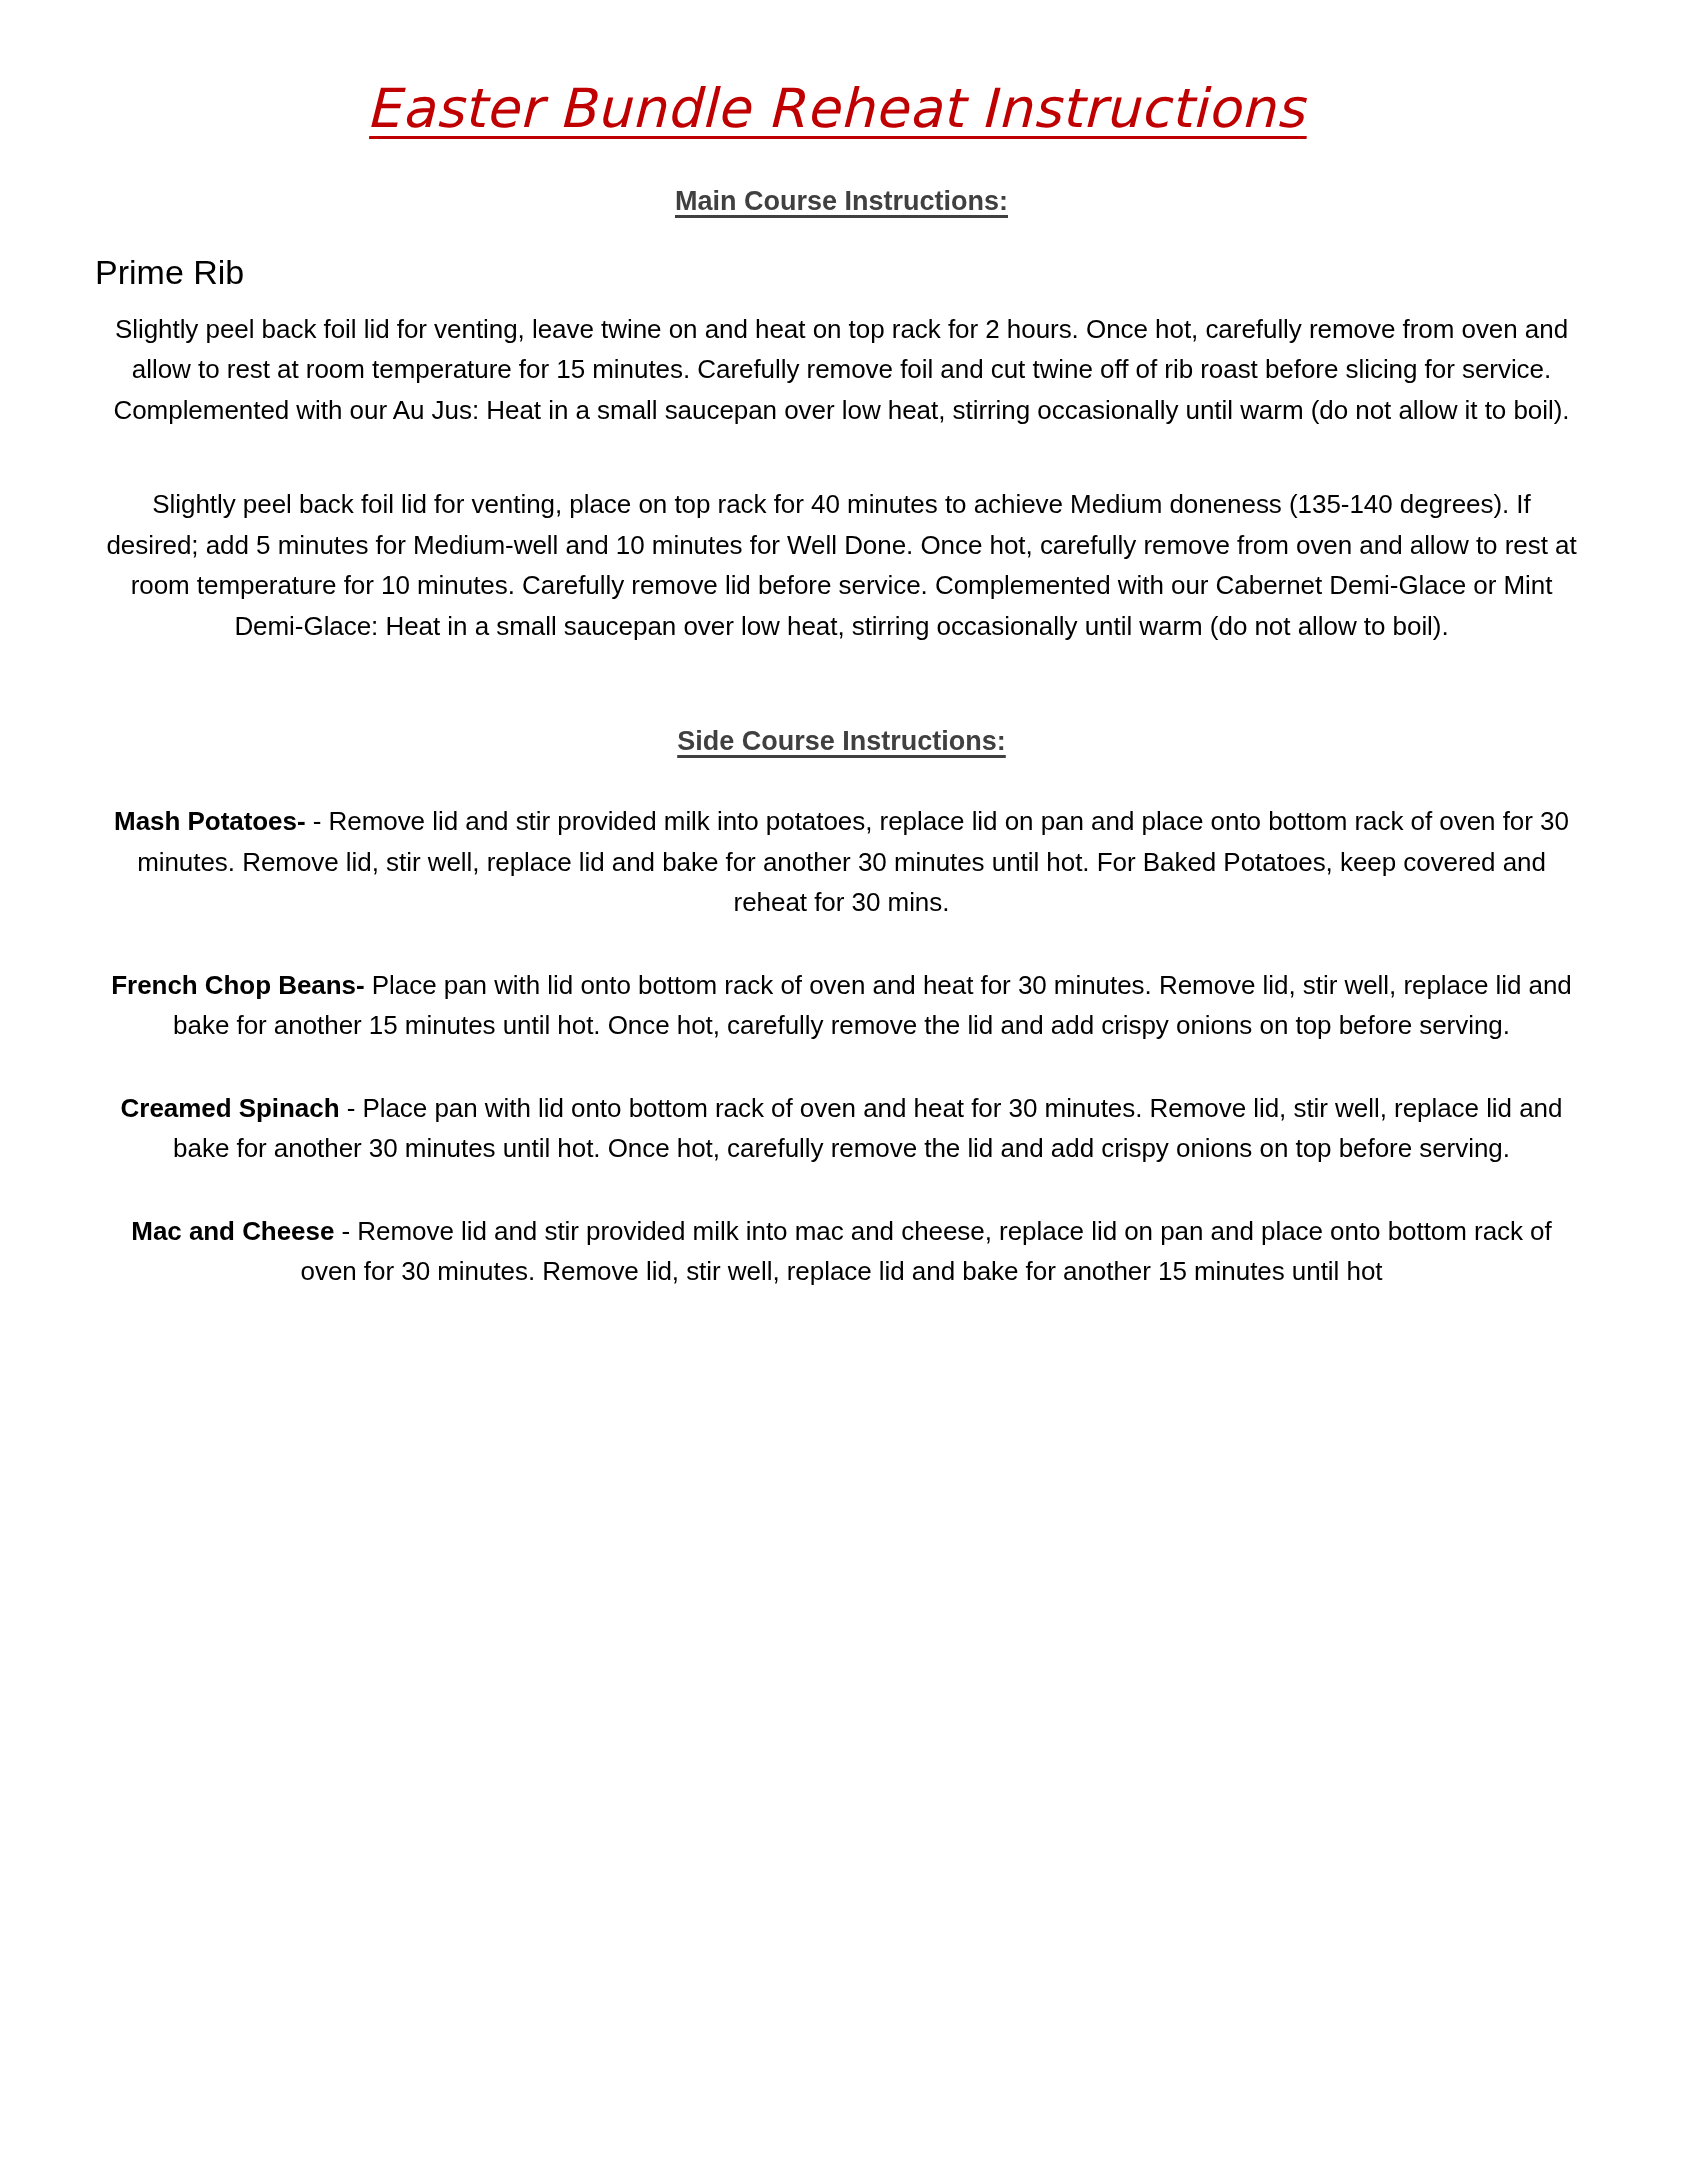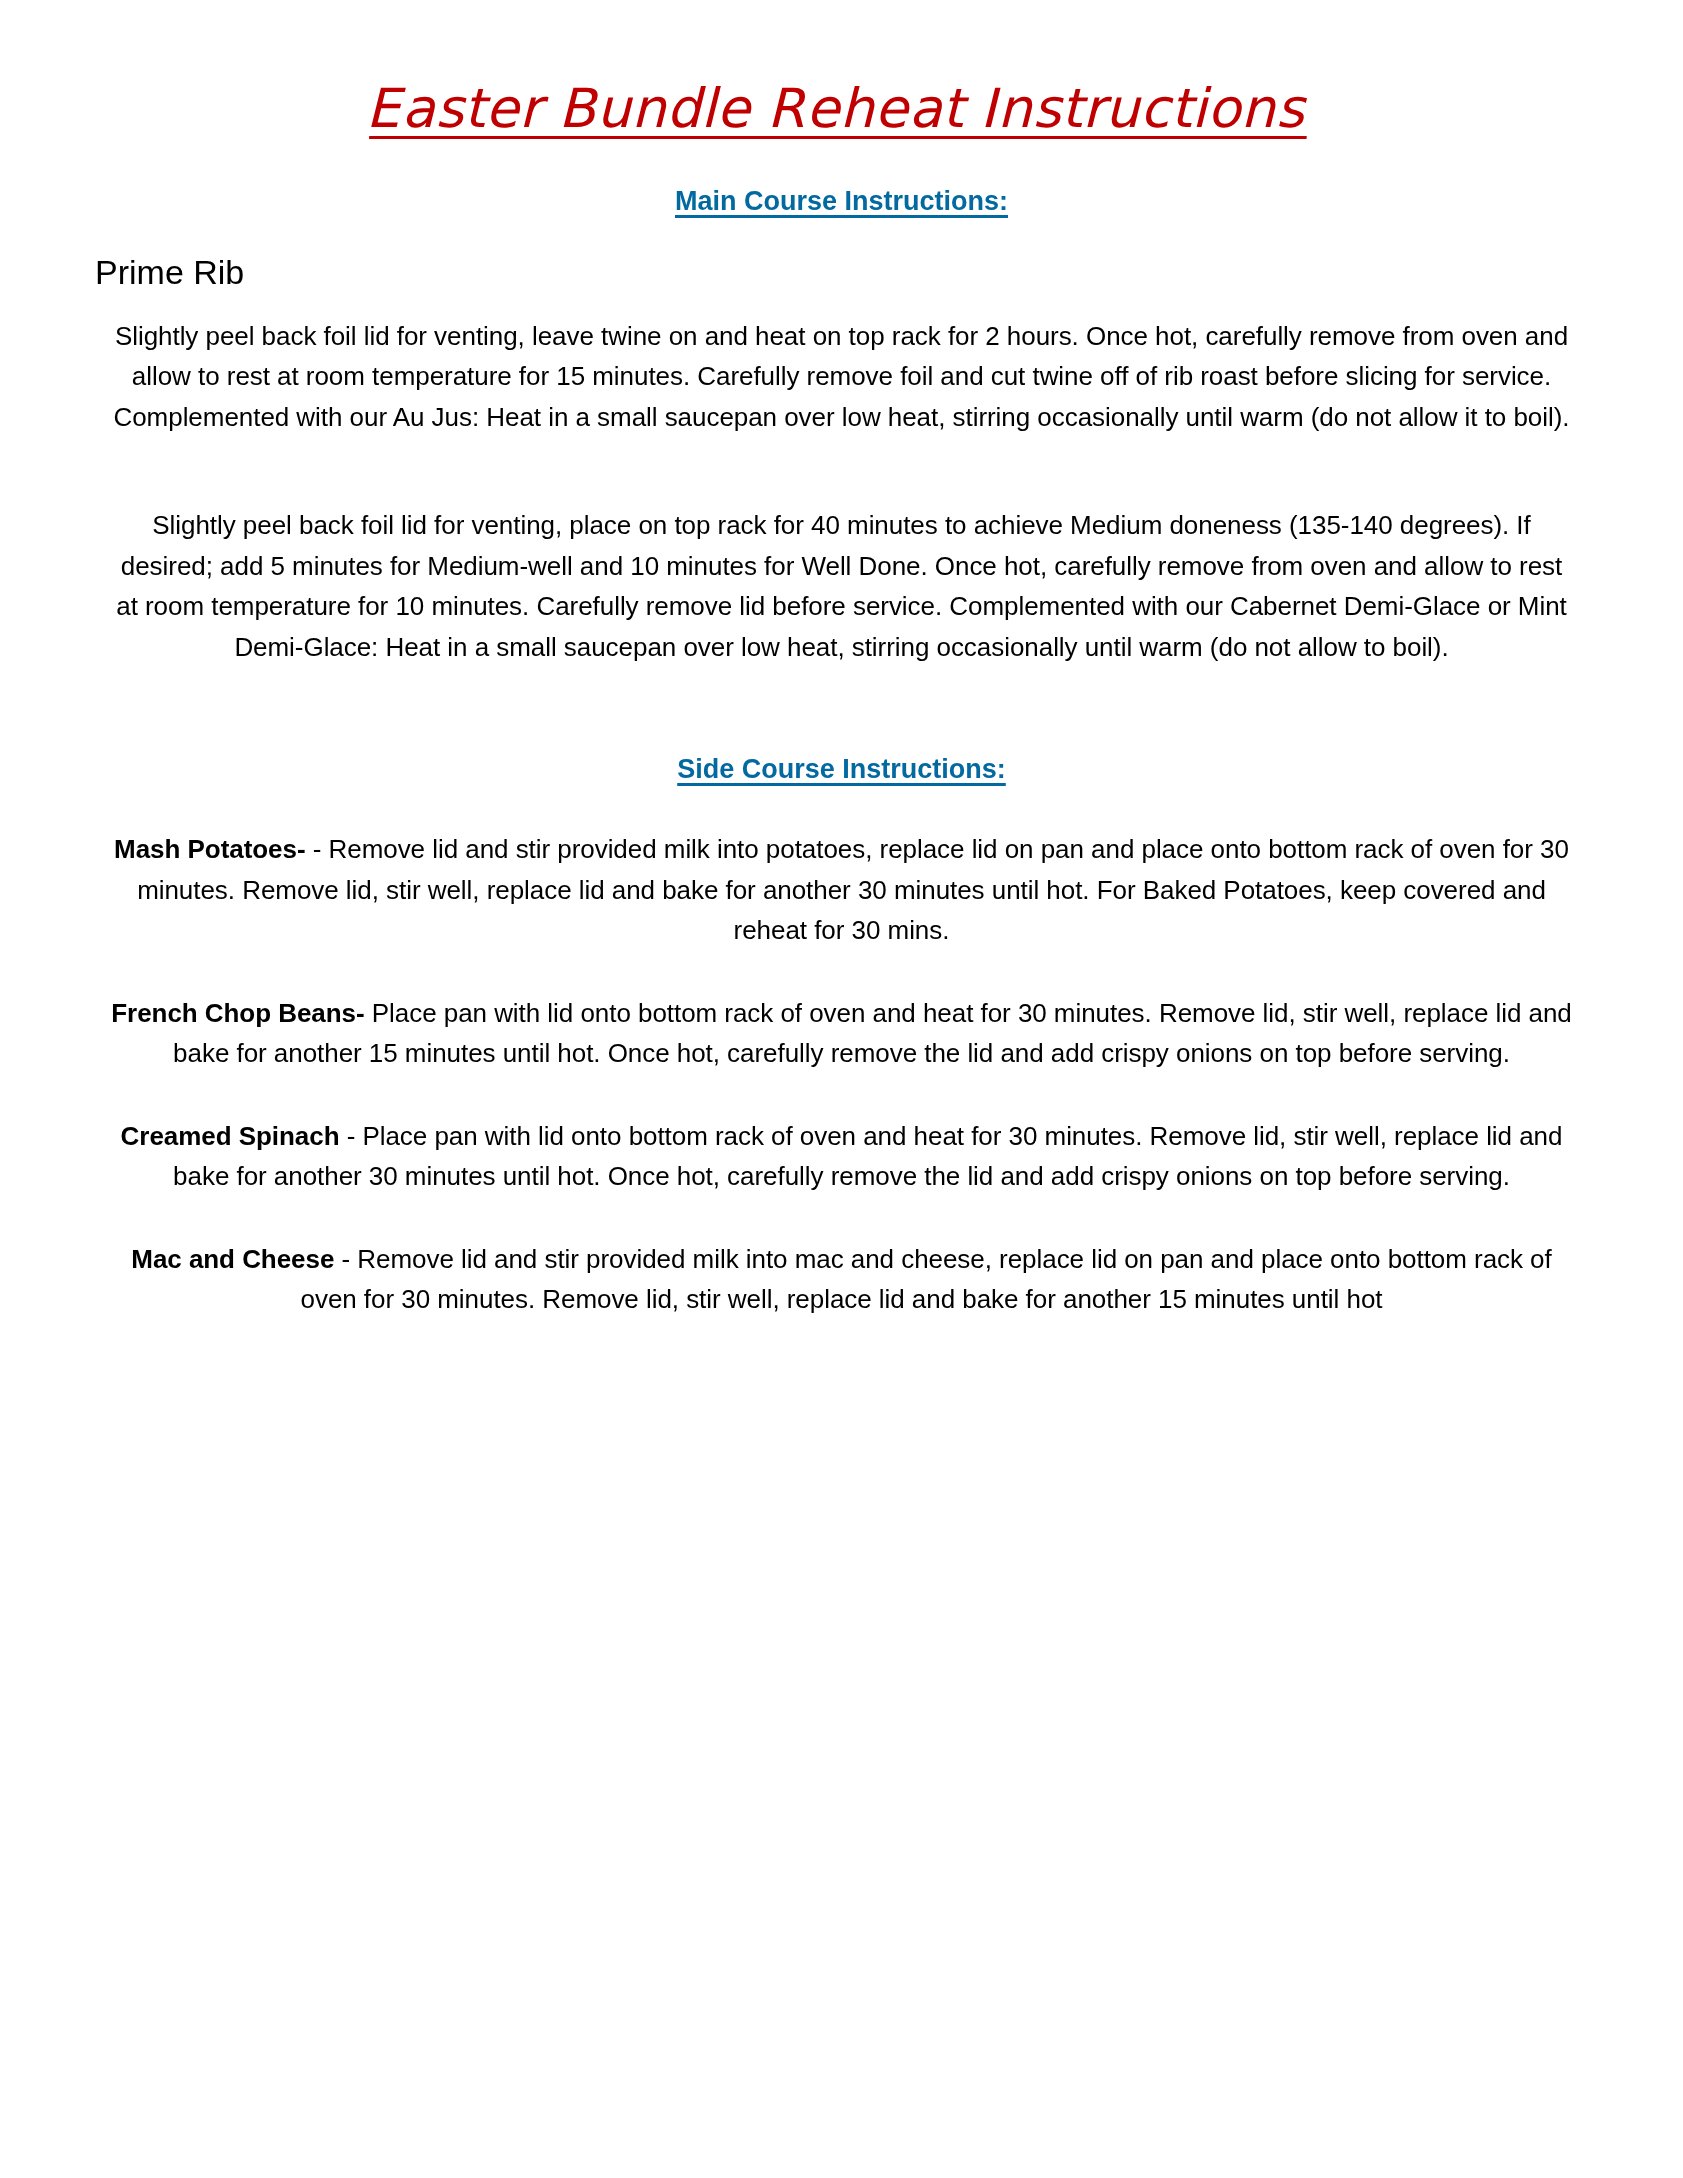--- a/index.html
+++ b/index.html
@@ -37,21 +37,21 @@
     text-decoration-thickness: 3px;
     margin: 0;
     padding-top: 81px;
     font-style: italic;
     transform: skewX(-3deg);
   }
 
   
   .section-head {
     text-align: center;
-    color: #0369a1;
+    color: #404040;
     font-size: 27px;
     font-weight: bold;
     text-decoration: underline;
     text-underline-offset: 5px;
     text-decoration-thickness: 2.5px;
     margin: 0;
     line-height: 1.35;
   }
   .sec-main { padding-top: 45px; }
   .sec-side { padding-top: 22px; }
@@ -64,21 +64,21 @@
     margin: 0;
     line-height: 1.4;
     padding-top: 30px;
   }
 
   
   .para {
     text-align: center;
     font-size: 26px;
     line-height: 1.56;
-    margin: 15px;
+    margin: 8px;
     padding-top: 4px;
     letter-spacing: -0.05px;
   }
 
   
   .side-item {
     text-align: center;
     font-size: 26px;
     line-height: 1.56;
     margin: 16px;

